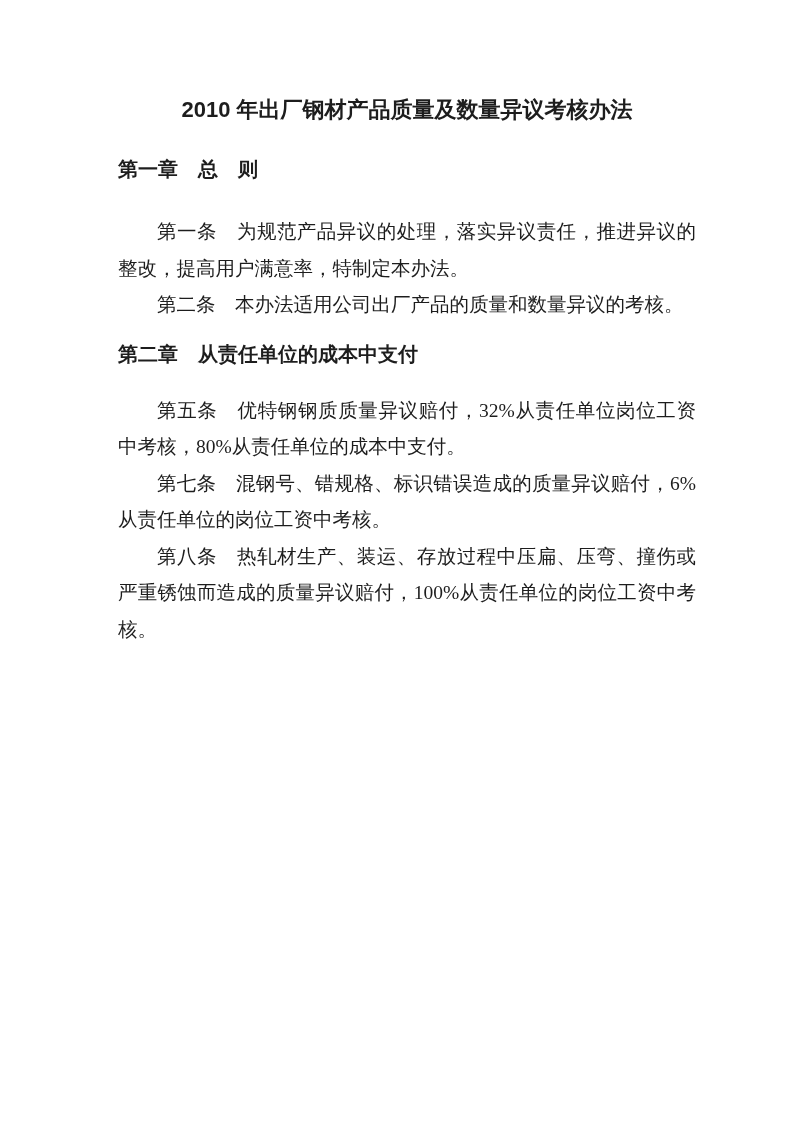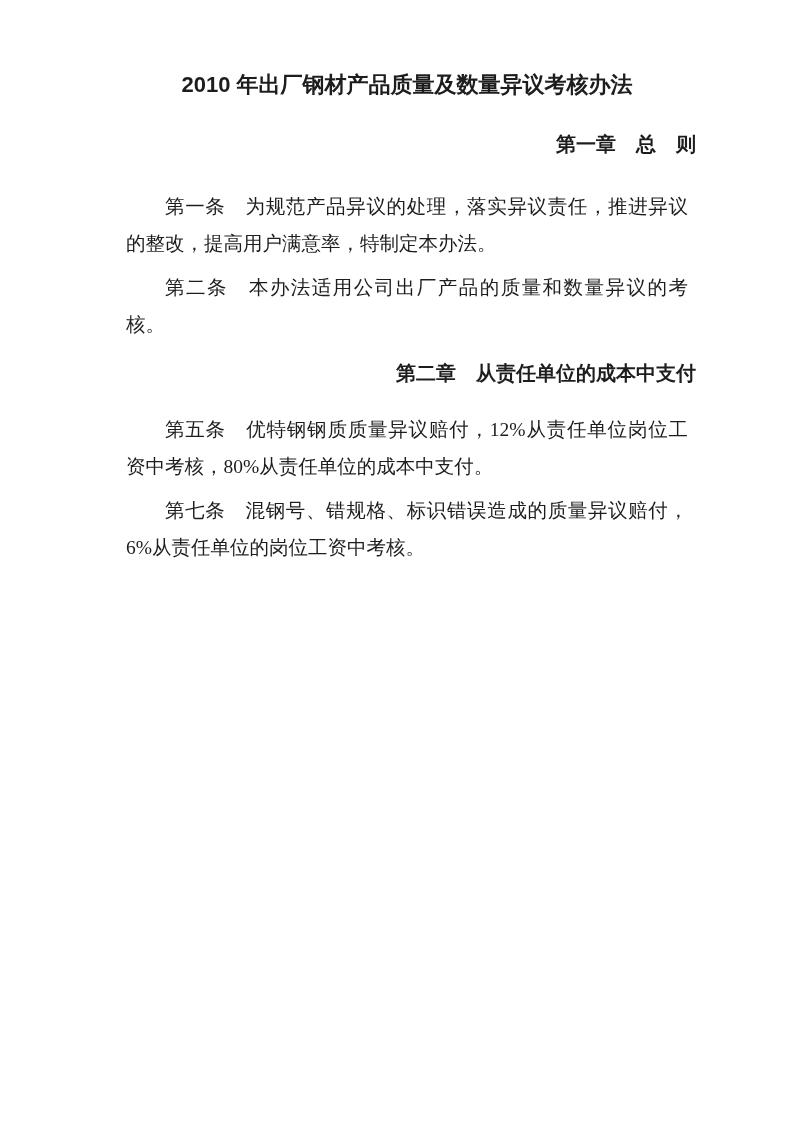--- a/index.html
+++ b/index.html
@@ -6,59 +6,60 @@
     margin: 0;
     padding: 0;
     background: #ffffff;
   }
   .page {
     position: relative;
     width: 800px;
     height: 1132px;
     background: #ffffff;
     box-sizing: border-box;
-    padding: 68px 104px 0 118px;
+    padding: 93px 104px 0 118px;
     overflow: hidden;
     color: #1d1d1d;
     font-family: "Liberation Serif", "DejaVu Serif", serif;
   }
   .doc-title {
     margin: 0 0 26px 0;
     font-family: "Liberation Sans", "DejaVu Sans", sans-serif;
     font-weight: bold;
     font-size: 22px;
     line-height: 34px;
     text-align: center;
     white-space: nowrap;
   }
   .chapter-heading {
     margin: 0 0 29px 0;
     font-family: "Liberation Sans", "DejaVu Sans", sans-serif;
     font-weight: bold;
     font-size: 20px;
     line-height: 32px;
-    text-align: right;
+    text-align: left;
   }
   .chapter-heading.mid {
     margin: 14px 0 23px 0;
   }
   .para {
-    margin: 8px;
+    margin: 0;
     font-size: 19.5px;
     line-height: 36.5px;
     text-indent: 2em;
     text-align: justify;
   }
 </style>
 </head>
 <body>
 
 <div class="page">
   <h1 class="doc-title">2010 年出厂钢材产品质量及数量异议考核办法</h1>
   <div>
       <h2 class="chapter-heading">第一章　总　则</h2>
       <p class="para">第一条　为规范产品异议的处理，落实异议责任，推进异议的整改，提高用户满意率，特制定本办法。</p>
       <p class="para">第二条　本办法适用公司出厂产品的质量和数量异议的考核。</p>
       <h2 class="chapter-heading mid">第二章　从责任单位的成本中支付</h2>
-      <p class="para">第五条　优特钢钢质质量异议赔付，12%从责任单位岗位工资中考核，80%从责任单位的成本中支付。</p>
+      <p class="para">第五条　优特钢钢质质量异议赔付，32%从责任单位岗位工资中考核，80%从责任单位的成本中支付。</p>
       <p class="para">第七条　混钢号、错规格、标识错误造成的质量异议赔付，6%从责任单位的岗位工资中考核。</p>
+      <p class="para">第八条　热轧材生产、装运、存放过程中压扁、压弯、撞伤或严重锈蚀而造成的质量异议赔付，100%从责任单位的岗位工资中考核。</p>
     </div>
 </div>
 
 </body></html>

